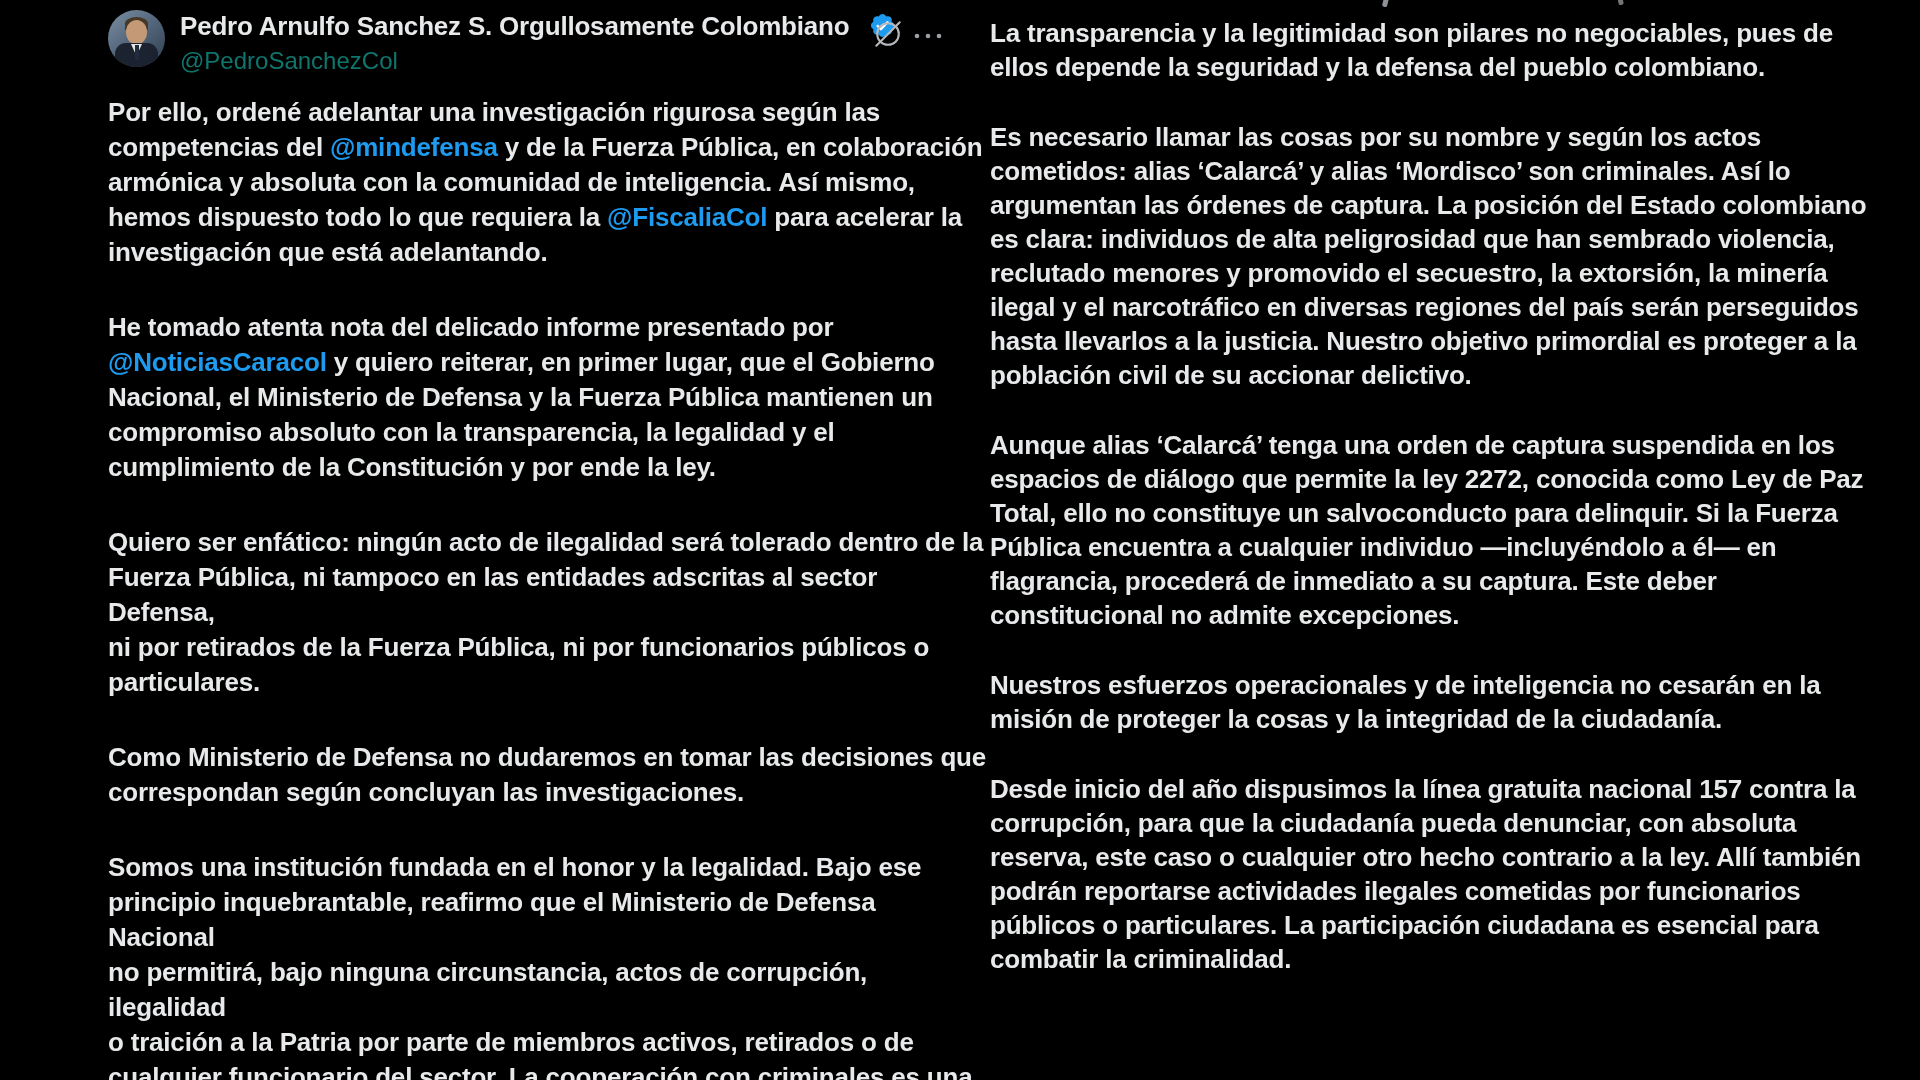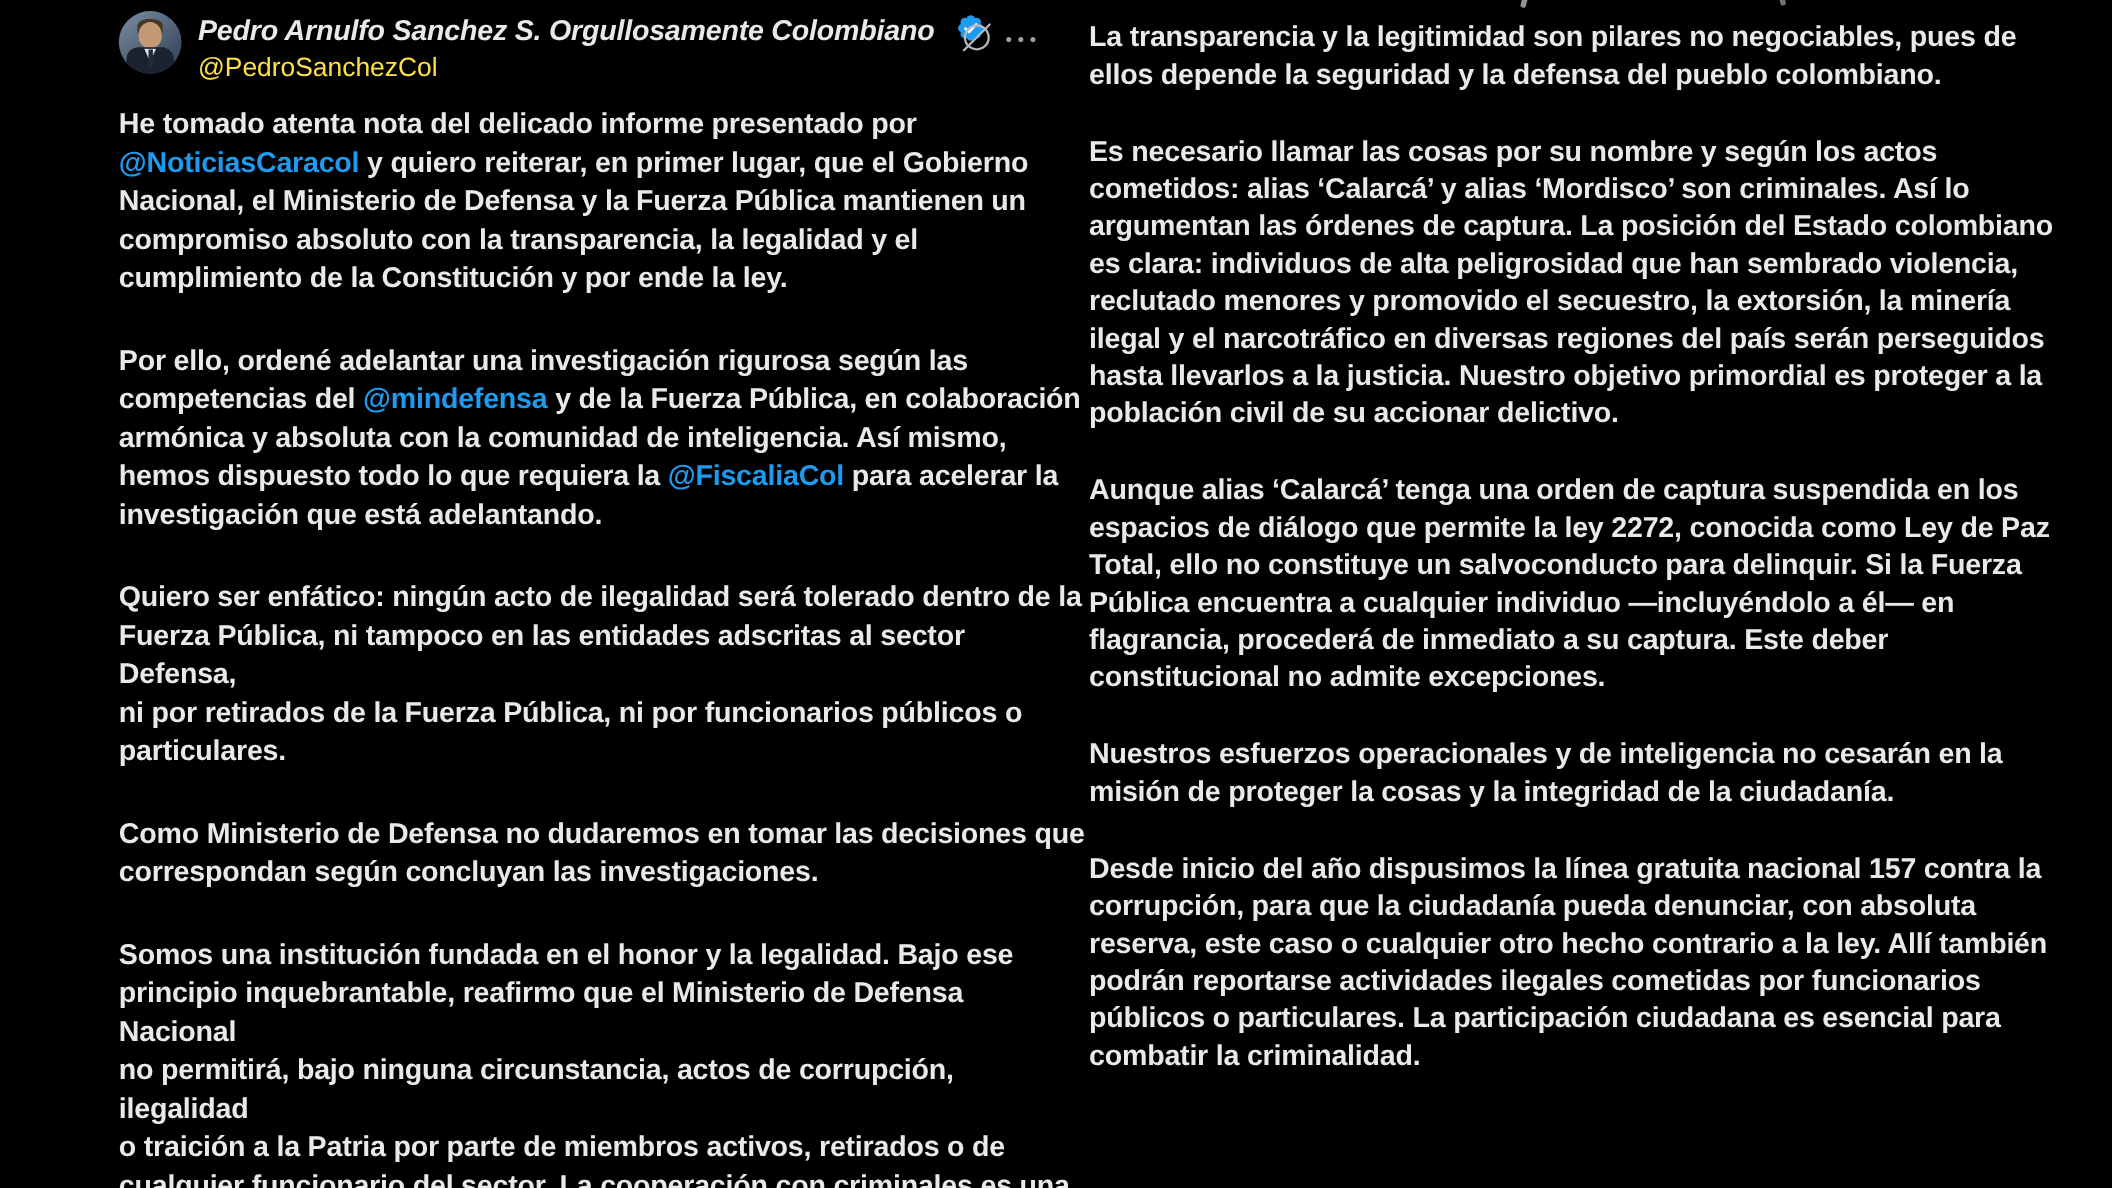--- a/index.html
+++ b/index.html
@@ -21,24 +21,24 @@
   
   .header{position:absolute;left:108px;top:10px;width:880px;display:flex;}
   .avatar{width:57px;height:57px;border-radius:50%;overflow:hidden;position:relative;flex:0 0 auto;
     background:linear-gradient(140deg,#7d8fa3 0%,#55687d 45%,#2f3d4f 100%);cursor:pointer;}
   .av-hair{position:absolute;left:17px;top:7px;width:23px;height:13px;border-radius:50% 50% 0 0;background:#463827;}
   .av-head{position:absolute;left:18px;top:10px;width:21px;height:24px;border-radius:50% 50% 46% 46%;background:#c49a76;}
   .av-body{position:absolute;left:7px;top:33px;width:43px;height:26px;border-radius:11px 11px 0 0;background:#1b2330;}
   .av-shirt{position:absolute;left:23px;top:34px;width:11px;height:12px;background:#e8e6e0;clip-path:polygon(0 0,100% 0,50% 100%);}
   .av-tie{position:absolute;left:27px;top:35px;width:4px;height:15px;background:#1f2c3d;}
   .id-block{margin-left:15px;min-width:0;}
-  .name-row{display:flex;align-items:center;gap:20px;font-style:italic;}
+  .name-row{display:flex;align-items:center;gap:20px;}
   .display-name{font-size:26px;font-weight:700;color:#e7e9ea;letter-spacing:-0.2px;white-space:nowrap;cursor:pointer;}
   .badge{flex:0 0 auto;margin-top:2px;}
-  .handle{font-size:24px;color:#fde047;margin-top:4px;cursor:pointer;}
+  .handle{font-size:24px;color:#0f766e;margin-top:4px;cursor:pointer;}
   
   .grok-btn{position:absolute;left:870px;top:16px;width:36px;height:36px;cursor:pointer;}
   .more-btn{position:absolute;left:912px;top:22px;width:34px;height:28px;cursor:pointer;display:flex;align-items:center;}
   
   .remnant-mark{position:absolute;background:#8e9296;border-radius:2px;}
   .remnant-a{left:1383px;top:-3px;width:5px;height:10px;transform:rotate(14deg);}
   .remnant-b{left:1618px;top:-4px;width:5px;height:9px;transform:rotate(-12deg);opacity:.8;}
 </style>
 </head>
 <body>
@@ -73,30 +73,30 @@
 </div>
 <div class="more-btn">
   <svg width="32" height="14" viewBox="0 0 32 14" aria-hidden="true">
     <circle cx="5" cy="7" r="2.3" fill="#9ba0a5"></circle>
     <circle cx="16" cy="7" r="2.3" fill="#9ba0a5"></circle>
     <circle cx="27" cy="7" r="2.3" fill="#9ba0a5"></circle>
   </svg>
 </div>
 
 <div class="col col-left-text" id="left-col">
+    <p class="para"><span>Por ello, ordené adelantar una investigación rigurosa según las
+competencias del </span><span class="mention">@mindefensa</span><span> y de la Fuerza Pública, en colaboración
+armónica y absoluta con la comunidad de inteligencia. Así mismo,
+hemos dispuesto todo lo que requiera la </span><span class="mention">@FiscaliaCol</span><span> para acelerar la
+investigación que está adelantando.</span></p>
     <p class="para"><span>He tomado atenta nota del delicado informe presentado por
 </span><span class="mention">@NoticiasCaracol</span><span> y quiero reiterar, en primer lugar, que el Gobierno
 Nacional, el Ministerio de Defensa y la Fuerza Pública mantienen un
 compromiso absoluto con la transparencia, la legalidad y el
 cumplimiento de la Constitución y por ende la ley.</span></p>
-    <p class="para"><span>Por ello, ordené adelantar una investigación rigurosa según las
-competencias del </span><span class="mention">@mindefensa</span><span> y de la Fuerza Pública, en colaboración
-armónica y absoluta con la comunidad de inteligencia. Así mismo,
-hemos dispuesto todo lo que requiera la </span><span class="mention">@FiscaliaCol</span><span> para acelerar la
-investigación que está adelantando.</span></p>
     <p class="para"><span>Quiero ser enfático: ningún acto de ilegalidad será tolerado dentro de la
 Fuerza Pública, ni tampoco en las entidades adscritas al sector Defensa,
 ni por retirados de la Fuerza Pública, ni por funcionarios públicos o
 particulares.</span></p>
     <p class="para"><span>Como Ministerio de Defensa no dudaremos en tomar las decisiones que
 correspondan según concluyan las investigaciones.</span></p>
     <p class="para"><span>Somos una institución fundada en el honor y la legalidad. Bajo ese
 principio inquebrantable, reafirmo que el Ministerio de Defensa Nacional
 no permitirá, bajo ninguna circunstancia, actos de corrupción, ilegalidad
 o traición a la Patria por parte de miembros activos, retirados o de

